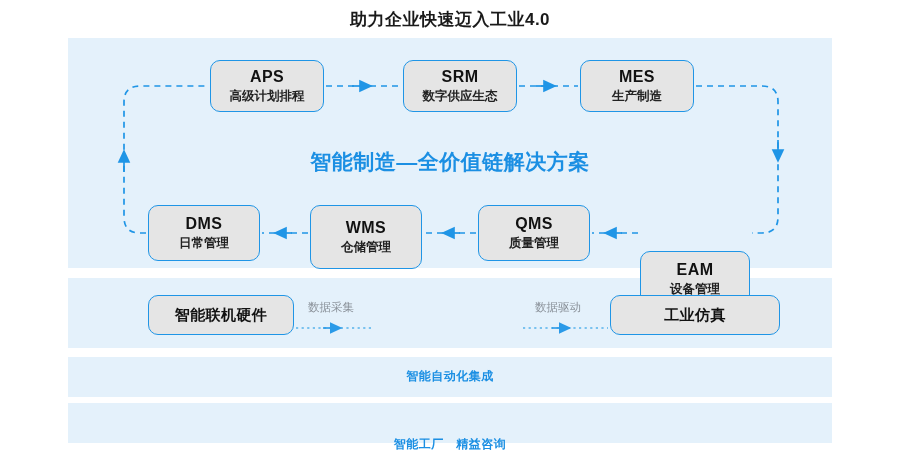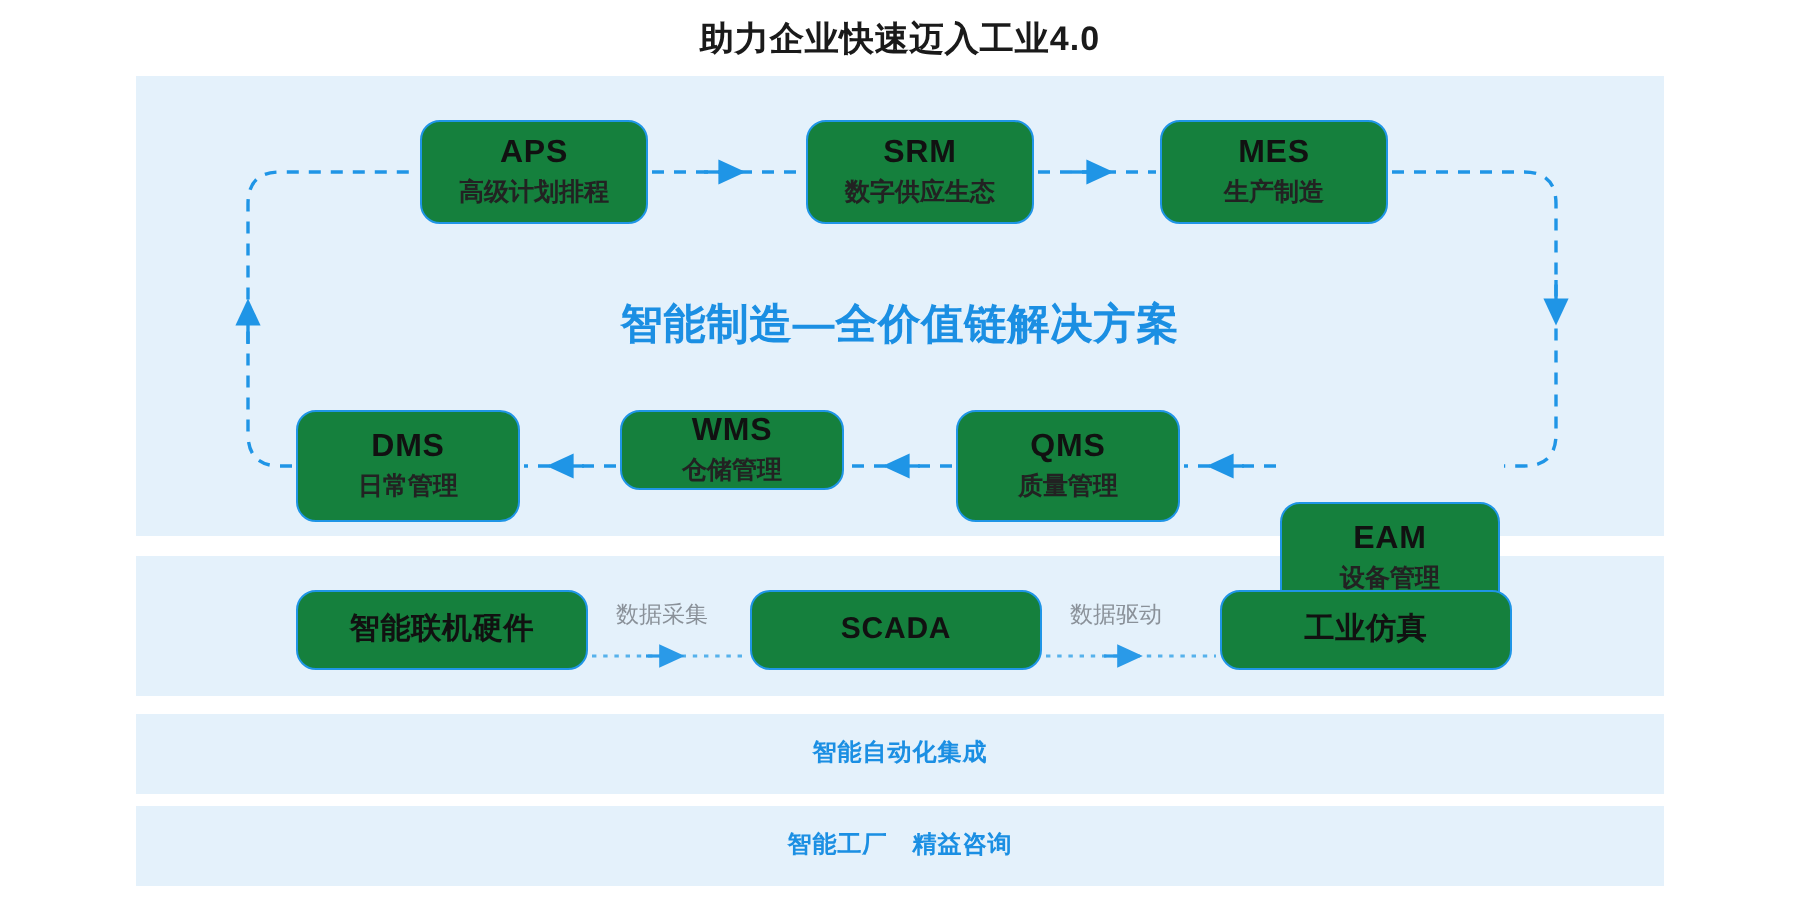--- a/index.html
+++ b/index.html
@@ -39,21 +39,21 @@
     background: #e4f1fb;
   }
   #panel-main   { left: 68px; top: 38px;  width: 764px; height: 230px; }
   #panel-scada  { left: 68px; top: 278px; width: 764px; height: 70px;  }
   #panel-auto   { left: 68px; top: 357px; width: 764px; height: 40px;  }
   #panel-advise { left: 68px; top: 403px; width: 764px; height: 40px;  }
 
   
   .node {
     position: absolute;
-    background: #15803d;
+    background: #e5e5e5;
     border: 1.6px solid #1f95e6;
     border-radius: 10px;
     box-sizing: border-box;
     display: flex;
     flex-direction: column;
     align-items: center;
     justify-content: center;
     z-index: 5;
   }
   .node .code {
@@ -71,27 +71,27 @@
     font-weight: bold;
   }
   .node.single .code { font-size: 15px; }
 
   
   #node-aps { left: 210px; top: 60px; width: 114px; height: 52px; }
   #node-srm { left: 403px; top: 60px; width: 114px; height: 52px; }
   #node-mes { left: 580px; top: 60px; width: 114px; height: 52px; }
   
   #node-dms { left: 148px; top: 205px; width: 112px; height: 56px; }
-  #node-wms { left: 310px; top: 205px; width: 112px; height: 40px; }
+  #node-wms { left: 310px; top: 205px; width: 112px; height: 64px; }
   #node-qms { left: 478px; top: 205px; width: 112px; height: 56px; }
   #node-eam { left: 640px; top: 205px; width: 110px; height: 56px; margin-top: 46px; }
   
   #node-hw     { left: 148px; top: 295px; width: 146px; height: 40px; }
   #node-scada  { left: 375px; top: 295px; width: 146px; height: 40px; }
-  #node-sim    { left: 610px; top: 295px; width: 146px; height: 40px; }
+  #node-sim    { left: 610px; top: 295px; width: 170px; height: 40px; }
 
   
   .center-headline {
     position: absolute;
     left: 68px;
     top: 148px;
     width: 764px;
     text-align: center;
     font-size: 21px;
     font-weight: bold;
@@ -105,21 +105,21 @@
     width: 764px;
     left: 68px;
     text-align: center;
     font-size: 12px;
     font-weight: bold;
     color: #1b8fe3;
     letter-spacing: 0.5px;
     z-index: 4;
   }
   #label-auto   { top: 368px; }
-  #label-advise { top: 414px; text-align: center; }
+  #label-advise { top: 436px; text-align: center; }
 
   
   .flow-label {
     position: absolute;
     font-size: 11.5px;
     color: #8a9199;
     z-index: 6;
     white-space: nowrap;
   }
   #flow-label-collect { left: 308px; top: 300px; }
@@ -214,23 +214,20 @@
   <div class="node" id="node-eam">
     <div class="code">EAM</div>
     <div class="desc">设备管理</div>
   </div>
 
   <div class="panel" id="panel-scada"></div>
 
   <div class="node single" id="node-hw">
     <div class="code">智能联机硬件</div>
   </div>
-  <div class="node single" id="node-scada">
-    <div class="code">SCADA</div>
-  </div>
   <div class="node single" id="node-sim">
     <div class="code">工业仿真</div>
   </div>
 
   <div class="flow-label" id="flow-label-collect">数据采集</div>
   <div class="flow-label" id="flow-label-drive">数据驱动</div>
 
   <div class="panel" id="panel-auto"></div>
   <div class="band-label" id="label-auto">智能自动化集成</div>
 

